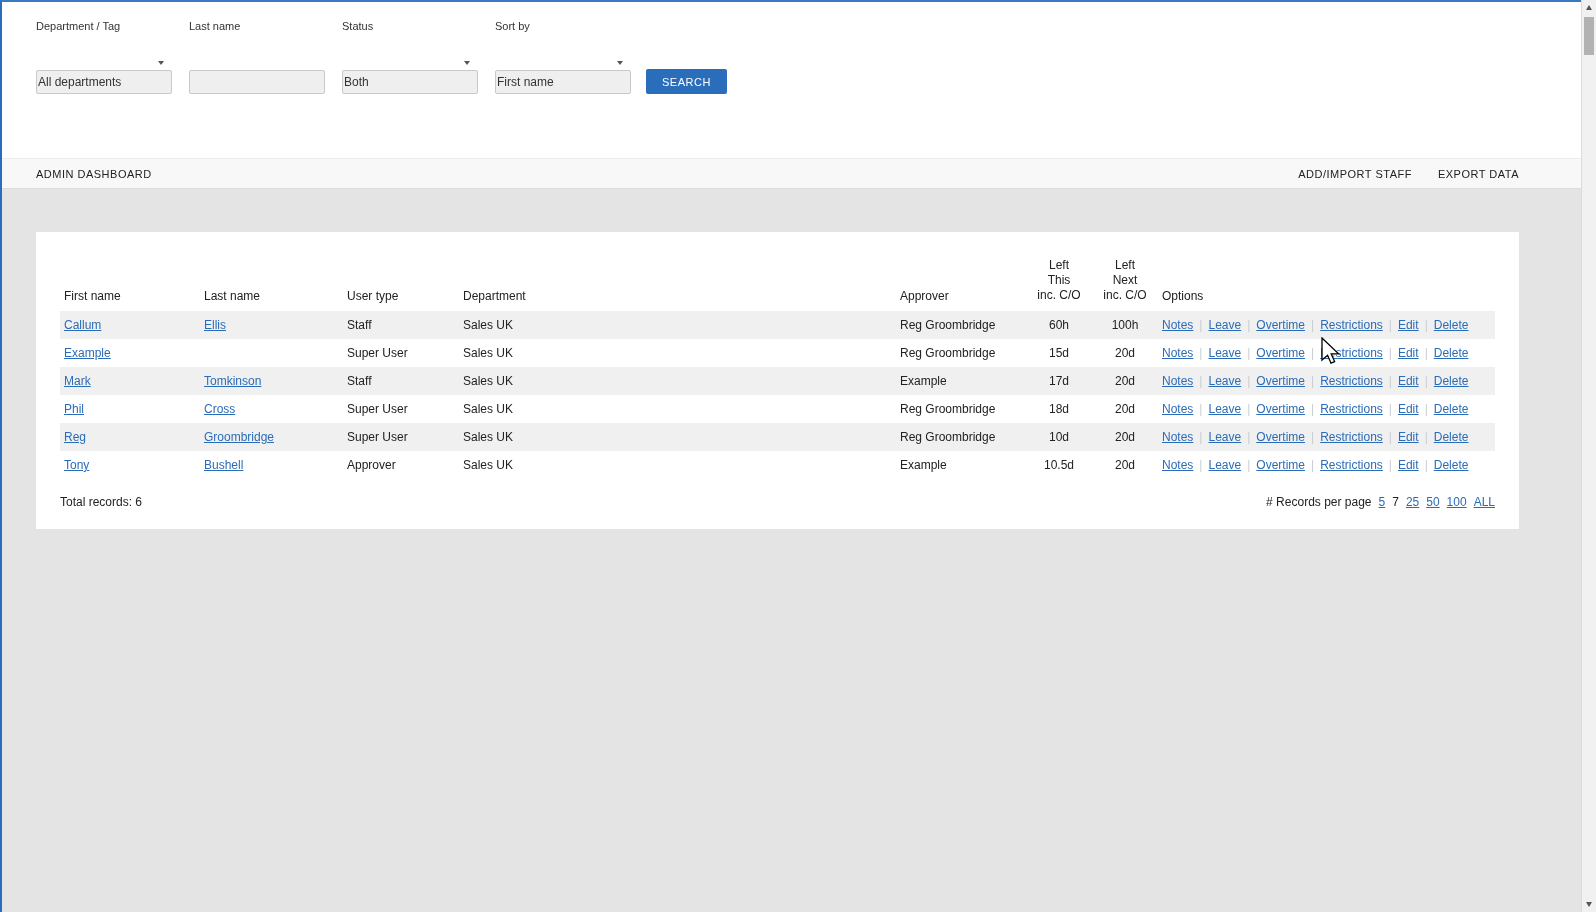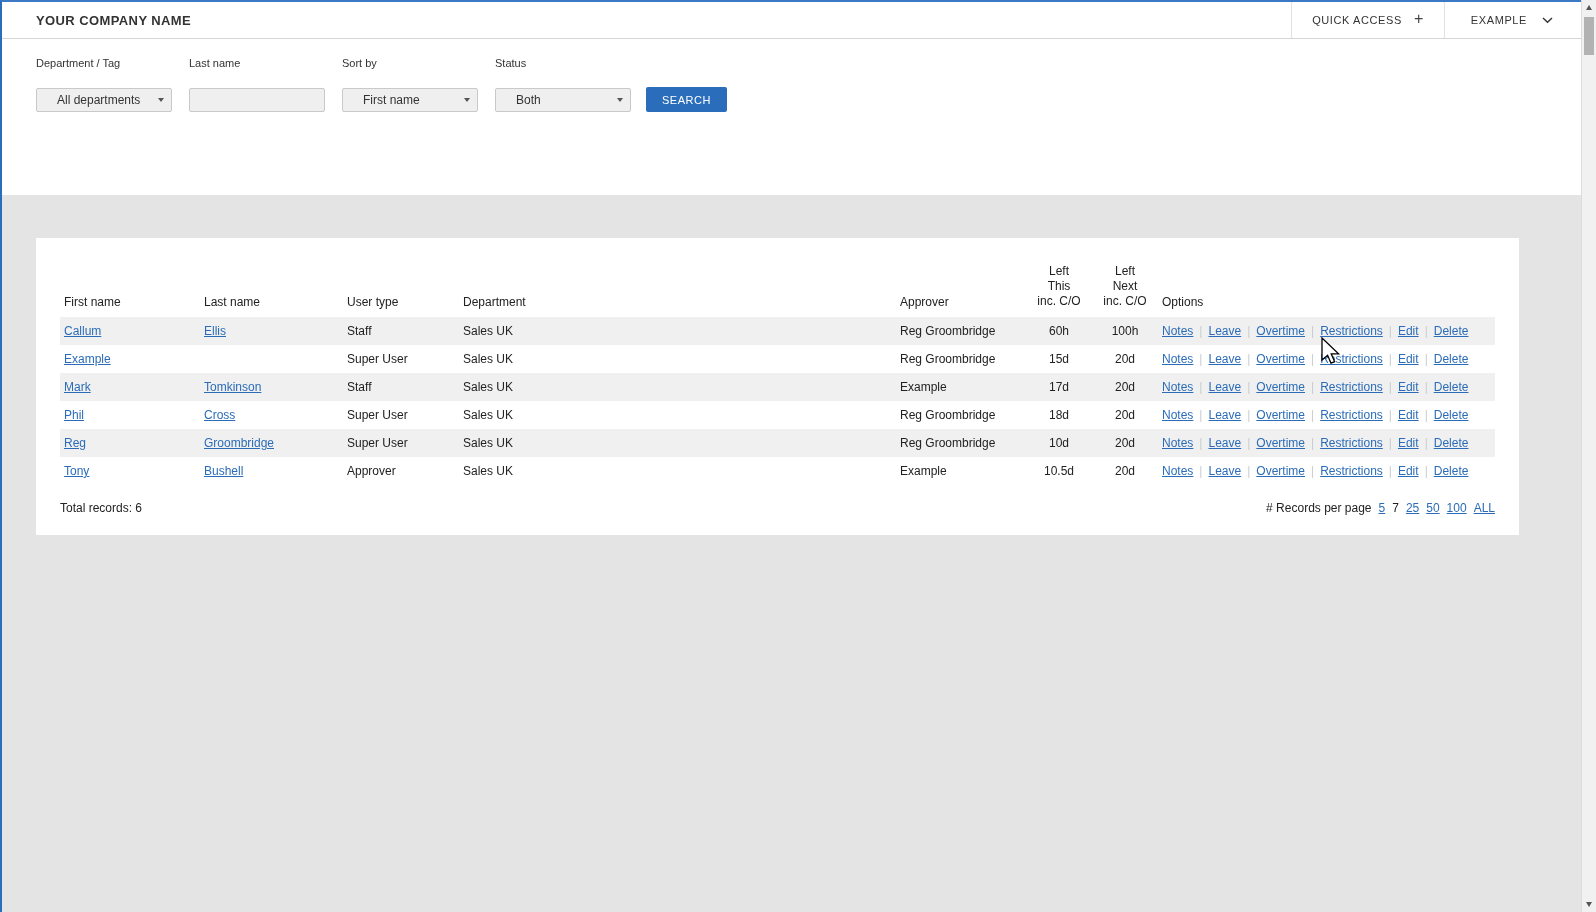--- a/index.html
+++ b/index.html
@@ -30,21 +30,21 @@
 
   
   .hero { flex:0 0 156px; background:#fff; padding-left:34px; }
   h1 { margin:26px 0 0; font-size:30px; font-weight:400; color:#1c1c1c; }
   .filters { display:flex; align-items:flex-end; margin-top:18px; gap:17px; }
   .fgroup { display:flex; flex-direction:column; gap:19px; }
   .fgroup label { font-size:11px; color:#333; }
   .ctrl {
     width:136px; height:24px; font-size:12px; color:#333;
     border:1px solid #c9c9c9; background:#efefef; border-radius:2px;
-    padding:0 20px; font-family:inherit;
+    padding:0 1px; font-family:inherit;margin-top:19px;
   }
   select.ctrl { appearance:none; -webkit-appearance:none; -moz-appearance:none; padding-right:22px; }
   .select-wrap { position:relative; display:inline-block; }
   .select-wrap::after {
     content:""; position:absolute; right:8px; top:10px; pointer-events:none;
     border-left:3.5px solid transparent; border-right:3.5px solid transparent; border-top:4.5px solid #555;
   }
   .search-btn {
     height:25px; padding:0 16px; margin-left:-2px;
     background:#2a6ebb; border:none; border-radius:2px;
@@ -91,69 +91,61 @@
   .sb-thumb { position:absolute; left:2px; top:17px; width:10px; height:38px; background:#b2b2b2; cursor:pointer; }
 
   
   .cursor { position:absolute; left:1320px; top:337px; pointer-events:none; z-index:20; }
 </style>
 </head>
 <body>
 
 <div class="main">
 
-  <header class="topbar">
-    <div class="company">YOUR COMPANY NAME</div>
-    <div class="tb-spacer"></div>
-    <div class="tb-box">
-      <span>QUICK ACCESS</span>
-      <span class="plus">+</span>
-    </div>
-    <div class="tb-box account">
-      <span>EXAMPLE</span>
-      <svg width="11" height="7" viewBox="0 0 11 7">
-        <polyline points="1,1 5.5,5.3 10,1" fill="none" stroke="#333" stroke-width="1.4"></polyline>
-      </svg>
-    </div>
-  </header>
 
   <section class="hero">
     <div class="filters">
       <div class="fgroup">
         <label>Department / Tag</label>
         <span class="select-wrap">
           <select class="ctrl">
             <option>All departments</option>
           </select>
         </span>
       </div>
       <div class="fgroup">
         <label>Last name</label>
         <input class="ctrl" type="text" value="" style="">
       </div>
       <div class="fgroup">
+        <label>Status</label>
+        <span class="select-wrap">
+          <select class="ctrl">
+            <option>Both</option>
+          </select>
+        </span>
+      </div>
+      <div class="fgroup">
         <label>Sort by</label>
         <span class="select-wrap">
           <select class="ctrl">
             <option>First name</option>
           </select>
         </span>
       </div>
-      <div class="fgroup">
-        <label>Status</label>
-        <span class="select-wrap">
-          <select class="ctrl">
-            <option>Both</option>
-          </select>
-        </span>
-      </div>
       <button class="search-btn">SEARCH</button>
     </div>
   </section>
 
+  <nav class="admin-bar">
+    <span class="bar-link">ADMIN DASHBOARD</span>
+    <span class="spacer"></span>
+    <span class="bar-link">ADD/IMPORT STAFF</span>
+    <span class="bar-link ml">EXPORT DATA</span>
+  </nav>
 
   <div class="content">
     <div class="card">
       <table class="staff">
         <colgroup>
           <col style="width:140px">
             <col style="width:143px">
             <col style="width:116px">
             <col style="width:437px">
           <col style="width:130px">

